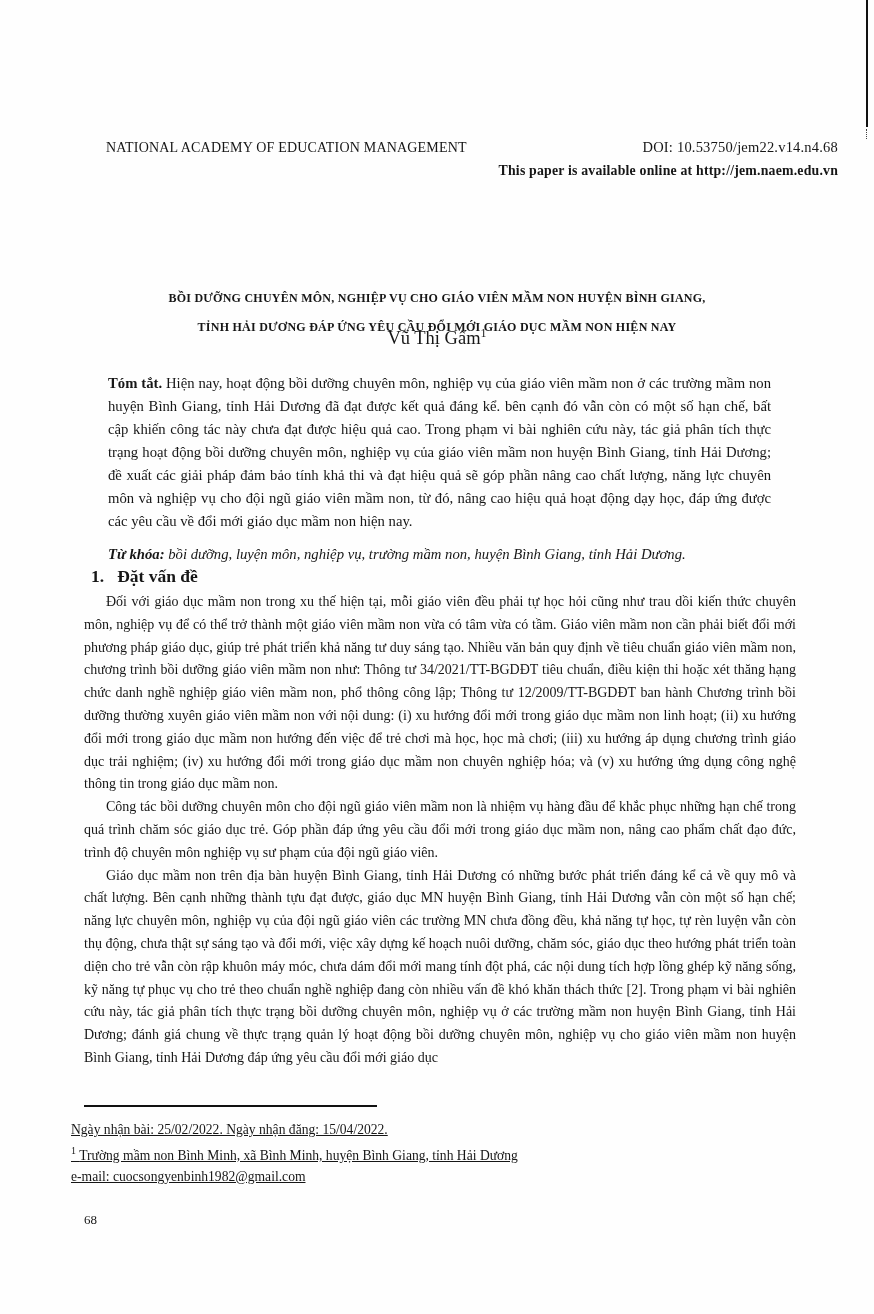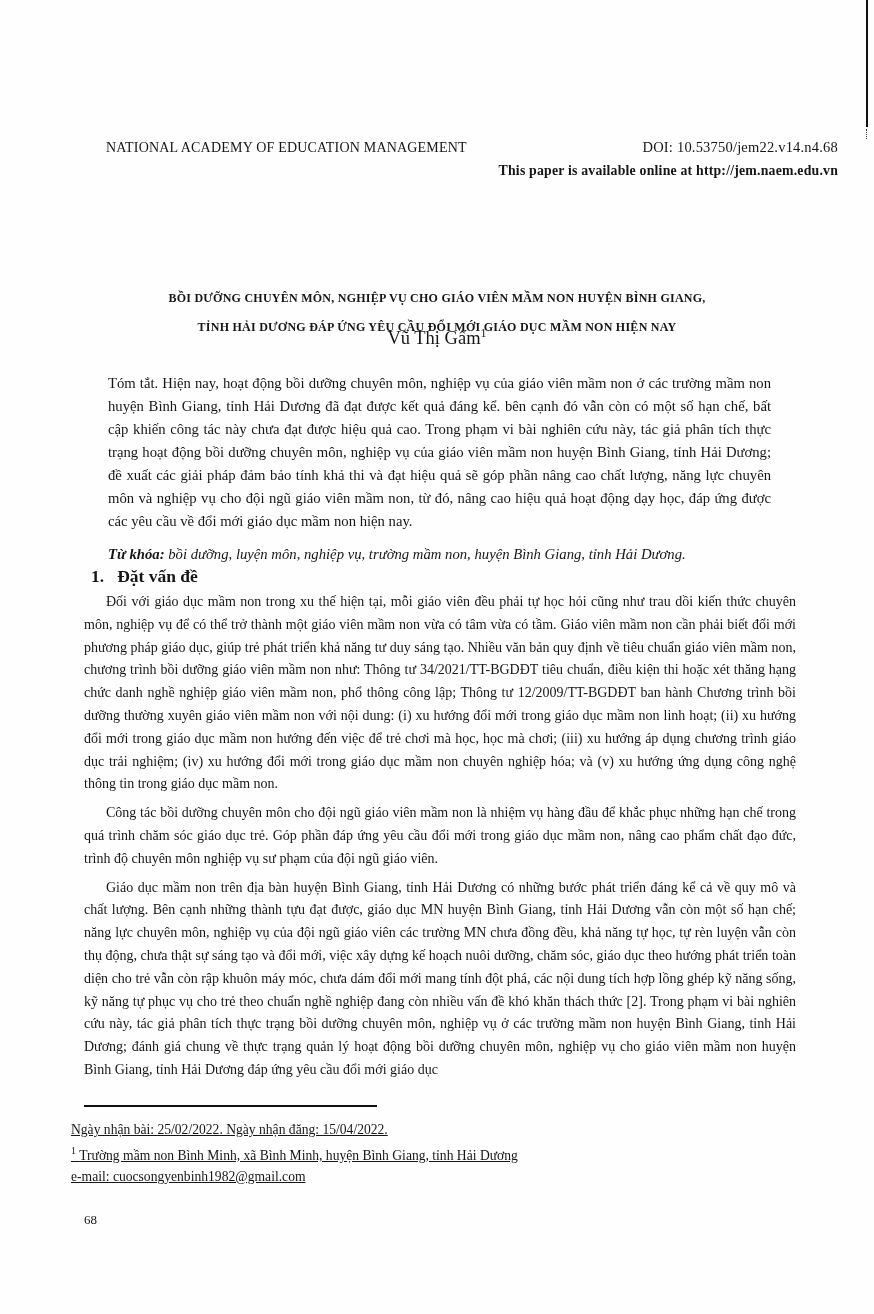--- a/index.html
+++ b/index.html
@@ -84,21 +84,21 @@
     left: 108px;
     width: 663px;
     top: 372px;
     font-size: 14.7px;
     line-height: 23px;
   }
   .abstract-p {
     margin: 0;
     text-align: justify;
   }
-  .abs-label { font-weight: normal; }
+  .abs-label { font-weight: bold; }
   .keywords {
     margin: 10px 0 0 0;
     font-style: italic;
   }
   .kw-label { font-weight: bold; }
 
   
   .section-heading {
     position: absolute;
     left: 84px;
@@ -118,21 +118,21 @@
     height: 514px;
     overflow: hidden;
     font-size: 14px;
     line-height: 22.8px;
   }
   .body-text p {
     margin: 0;
     text-align: justify;
     text-indent: 22px;
   }
-  .body-text p + p { margin-top: 6px; }
+  .body-text p + p { }
 
   
   .fn-rule {
     position: absolute;
     left: 84px;
     top: 1105px;
     width: 293px;
     height: 0;
     border-top: 2px solid #111;
   }

